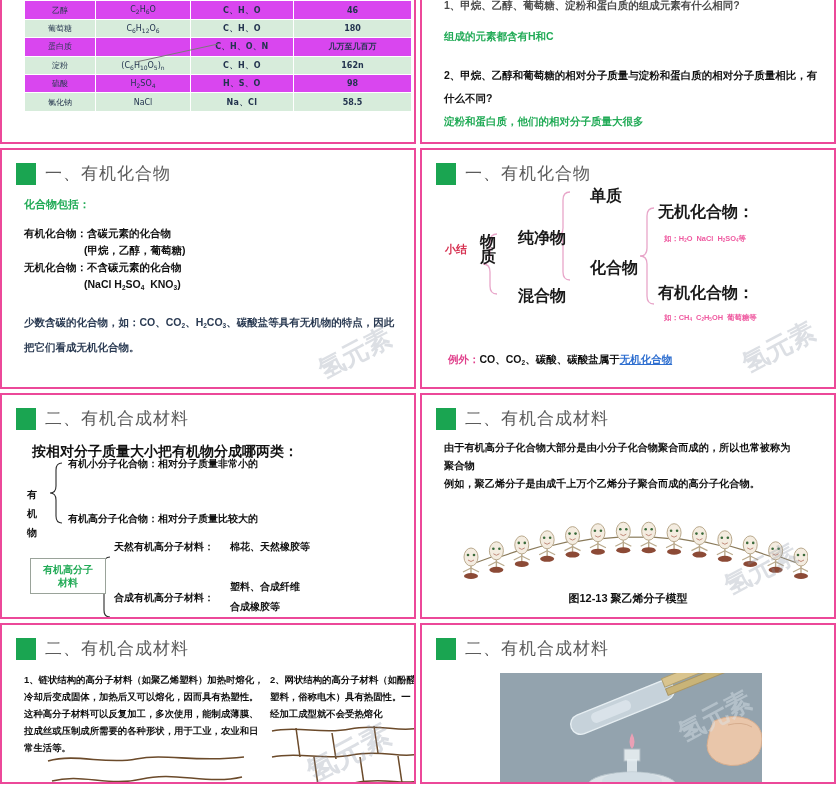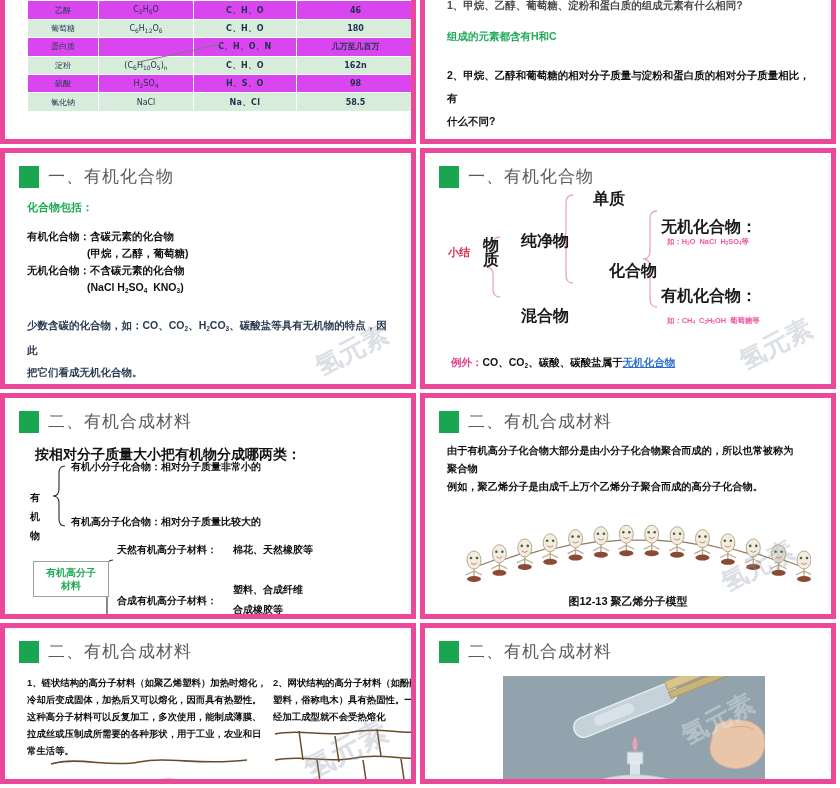--- a/index.html
+++ b/index.html
@@ -11,21 +11,21 @@
   }
   .deck{
     position:relative;width:840px;height:788px;
     display:grid;
     grid-template-columns:420px 420px;
     grid-template-rows:148px 245px 230px 165px;
   }
   .slide{
     position:relative;
     background:#fff;
-    border:5px solid #ec4899;
+    border:2px solid #ec4899;
     margin:0 4px 4px 0;
     overflow:hidden;
     box-sizing:border-box;
   }
   .slide.top{border-top:none;}
   
   .head{
     display:flex;align-items:center;
     padding:12px 0 0 14px;
   }
@@ -200,24 +200,24 @@
         <path d="M75 84 q-7 0 -7 8 v14 q0 8 -7 8 q7 0 7 8 v14 q0 8 7 8" fill="none" stroke="#e8a6c9" stroke-width="1.3"></path>
 
         <path d="M148 42 q-7 0 -7 8 v28 q0 8 -7 8 q7 0 7 8 v28 q0 8 7 8" fill="none" stroke="#e8a6c9" stroke-width="1.3"></path>
 
         <path d="M232 58 q-7 0 -7 8 v32 q0 8 -7 8 q7 0 7 8 v32 q0 8 7 8" fill="none" stroke="#e8a6c9" stroke-width="1.3"></path>
       </svg>
 
       <div class="tl" style="left:23px;top:92px;color:#d63050;font-size:11px;">小结</div>
       <div class="tl" style="left:58px;top:84px;width:11px;white-space:normal;line-height:15px;">物质</div>
       <div class="tl" style="left:96px;top:78px;">纯净物</div>
-      <div class="tl" style="left:96px;top:136px;margin-top:17px;">混合物</div>
+      <div class="tl" style="left:96px;top:136px;">混合物</div>
       <div class="tl" style="left:168px;top:36px;">单质</div>
-      <div class="tl" style="left:184px;top:108px;">化合物</div>
-      <div class="tl" style="left:236px;top:52px;margin-top:12px;">无机化合物：</div>
+      <div class="tl" style="left:168px;top:108px;">化合物</div>
+      <div class="tl" style="left:236px;top:52px;">无机化合物：</div>
       <div class="tlp" style="left:242px;top:84px;">
         如：H<sub>2</sub>O&nbsp; NaCl&nbsp; H<sub>2</sub>SO<sub>4</sub>等
       </div>
       <div class="tl" style="left:236px;top:133px;">有机化合物：</div>
       <div class="tlp" style="left:242px;top:163px;">
         如：CH<sub>4</sub>&nbsp; C<sub>2</sub>H<sub>5</sub>OH&nbsp; 葡萄糖等
       </div>
 
       <div class="xtra">
         <span class="pink">例外：</span><span class="bk">CO、CO<sub>2</sub>、碳酸、碳酸盐属于</span><span class="lnk">无机化合物</span>

